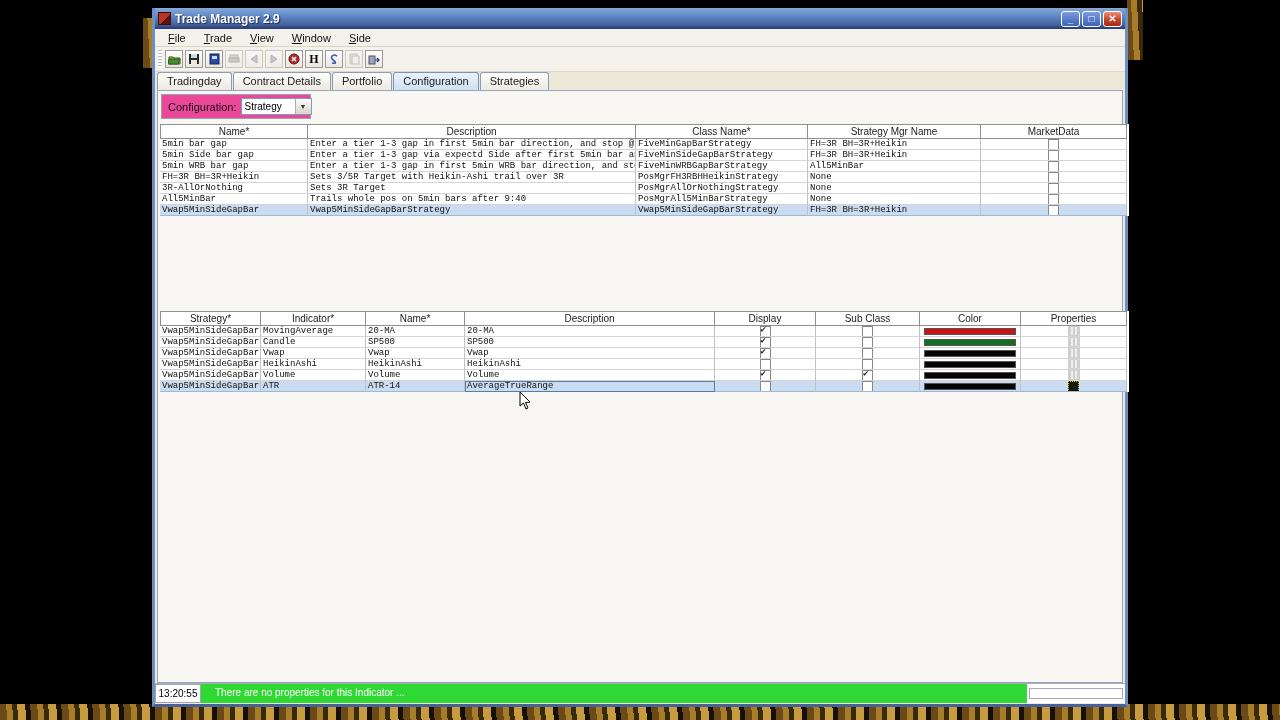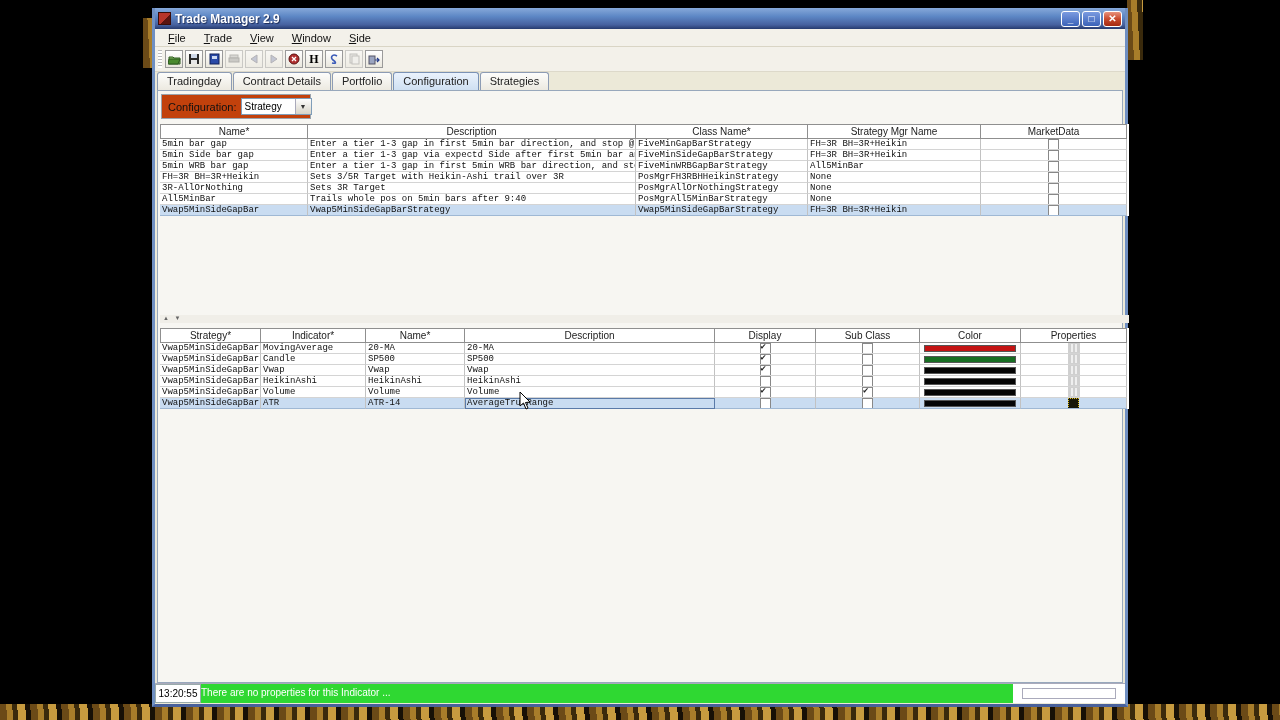--- a/index.html
+++ b/index.html
@@ -42,57 +42,57 @@
 
   .tabs{display:flex;align-items:flex-end;height:18px;padding-left:2px;background:#ece9d8;}
   .tab{font-size:11px;color:#222;padding:2px 9px 1px;border:1px solid #8d9cb4;border-bottom:none;
        border-radius:3px 3px 0 0;background:linear-gradient(#fdfdfb,#ece9e0);margin-right:1px;height:14px;}
   .tab.sel{background:linear-gradient(#eaf2fc,#cfe0f2);position:relative;top:0px;border-color:#7a92b5;}
 
   .content{position:absolute;left:2px;top:82px;right:2px;bottom:21px;background:#f7f6f2;
            border:1px solid #98a8bc;box-sizing:border-box;}
 
   .cfgbox{position:absolute;left:3px;top:3px;width:150px;height:25px;border:1px solid #9aa2ac;
-          background:#c2410c;display:flex;align-items:center;padding-left:6px;box-sizing:border-box;}
+          background:#ec4899;display:flex;align-items:center;padding-left:6px;box-sizing:border-box;}
   .cfglabel{font-size:11px;color:#111;margin-right:4px;}
   .combo{display:flex;border:1px solid #7f9db9;background:#fff;height:17px;box-sizing:border-box;}
   .combo-val{font-size:10px;padding:2px 3px 0;width:47px;}
   .combo-btn{width:15px;background:linear-gradient(#fdfdfd,#d8d4c8);border-left:1px solid #aab;
              font-size:7px;color:#333;text-align:center;line-height:15px;}
 
   
   .tbl{position:absolute;background:#fff;}
   .trow{display:flex;}
   .hc,.dc{box-sizing:border-box;overflow:hidden;white-space:nowrap;flex:none;}
   .hc{border:1px solid #8f8f8f;border-left:none;background:#fff;font-size:10px;text-align:center;
       height:15px;padding-top:1px;color:#222;}
   .hc:first-child{border-left:1px solid #8f8f8f;}
   .dc{border-right:1px solid #c2c2c2;border-bottom:1px solid #d4d4d4;height:11px;
       font-family:"Liberation Mono","DejaVu Sans Mono",monospace;font-size:9px;line-height:11px;padding:0 2px;color:#111;}
   .trow.sel .dc{background:#c9dcf1;border-bottom-color:#9fb8d4;}
   .dc.center{display:flex;align-items:center;justify-content:center;padding:0;}
 
   .upper{left:2px;top:33px;width:969px;}
-  .lower{left:2px;top:237px;width:969px;}
+  .lower{left:2px;top:220px;width:969px;}
 
   .cb{width:9px;height:9px;border:1px solid #888;background:#fff;position:relative;box-sizing:content-box;}
   .cb.on::after{content:"✔";position:absolute;left:0px;top:-2px;font-size:9px;color:#222;}
 
   .swatch{width:92%;height:7px;border:1px solid #555;box-sizing:border-box;}
   .propbtn{width:10px;height:8px;background:
       repeating-linear-gradient(90deg,#cfcfcf 0 2px,#efefef 2px 4px);border:1px solid #d0d0d0;}
   .propbtn.active{width:9px;height:9px;background:#181808;border:1px dotted #e0c020;}
 
   .split{position:absolute;left:2px;top:224px;width:969px;height:8px;background:#f0eee8;}
   .split .arrows{position:absolute;left:3px;top:0;font-size:6px;color:#666;letter-spacing:2px;}
 
   
   .statusbar{position:absolute;left:0px;bottom:1px;width:970px;height:19px;display:flex;align-items:stretch;background:#fff;border-top:1px solid #aab;}
   .time{width:46px;border:1px solid #9aa;background:#fff;font-size:10px;text-align:center;line-height:17px;box-sizing:border-box;}
-  .msg{flex:0 0 812px;font-size:10px;color:#fff;line-height:18px;padding-left:0;overflow:hidden;white-space:nowrap;}
+  .msg{flex:0 0 812px;font-size:10px;color:#fff;line-height:18px;padding-left:14px;overflow:hidden;white-space:nowrap;}
   .sright{flex:1;background:#fff;display:flex;align-items:center;justify-content:center;}
   .pbar{width:92px;height:9px;border:1px solid #aab;background:#fff;}
 
   .cursor{position:absolute;left:518px;top:391px;z-index:50;}
 </style>
 </head>
 <body>
 
 <div class="tex tex-bottom"></div>
 <div class="tex tex-right"></div>

